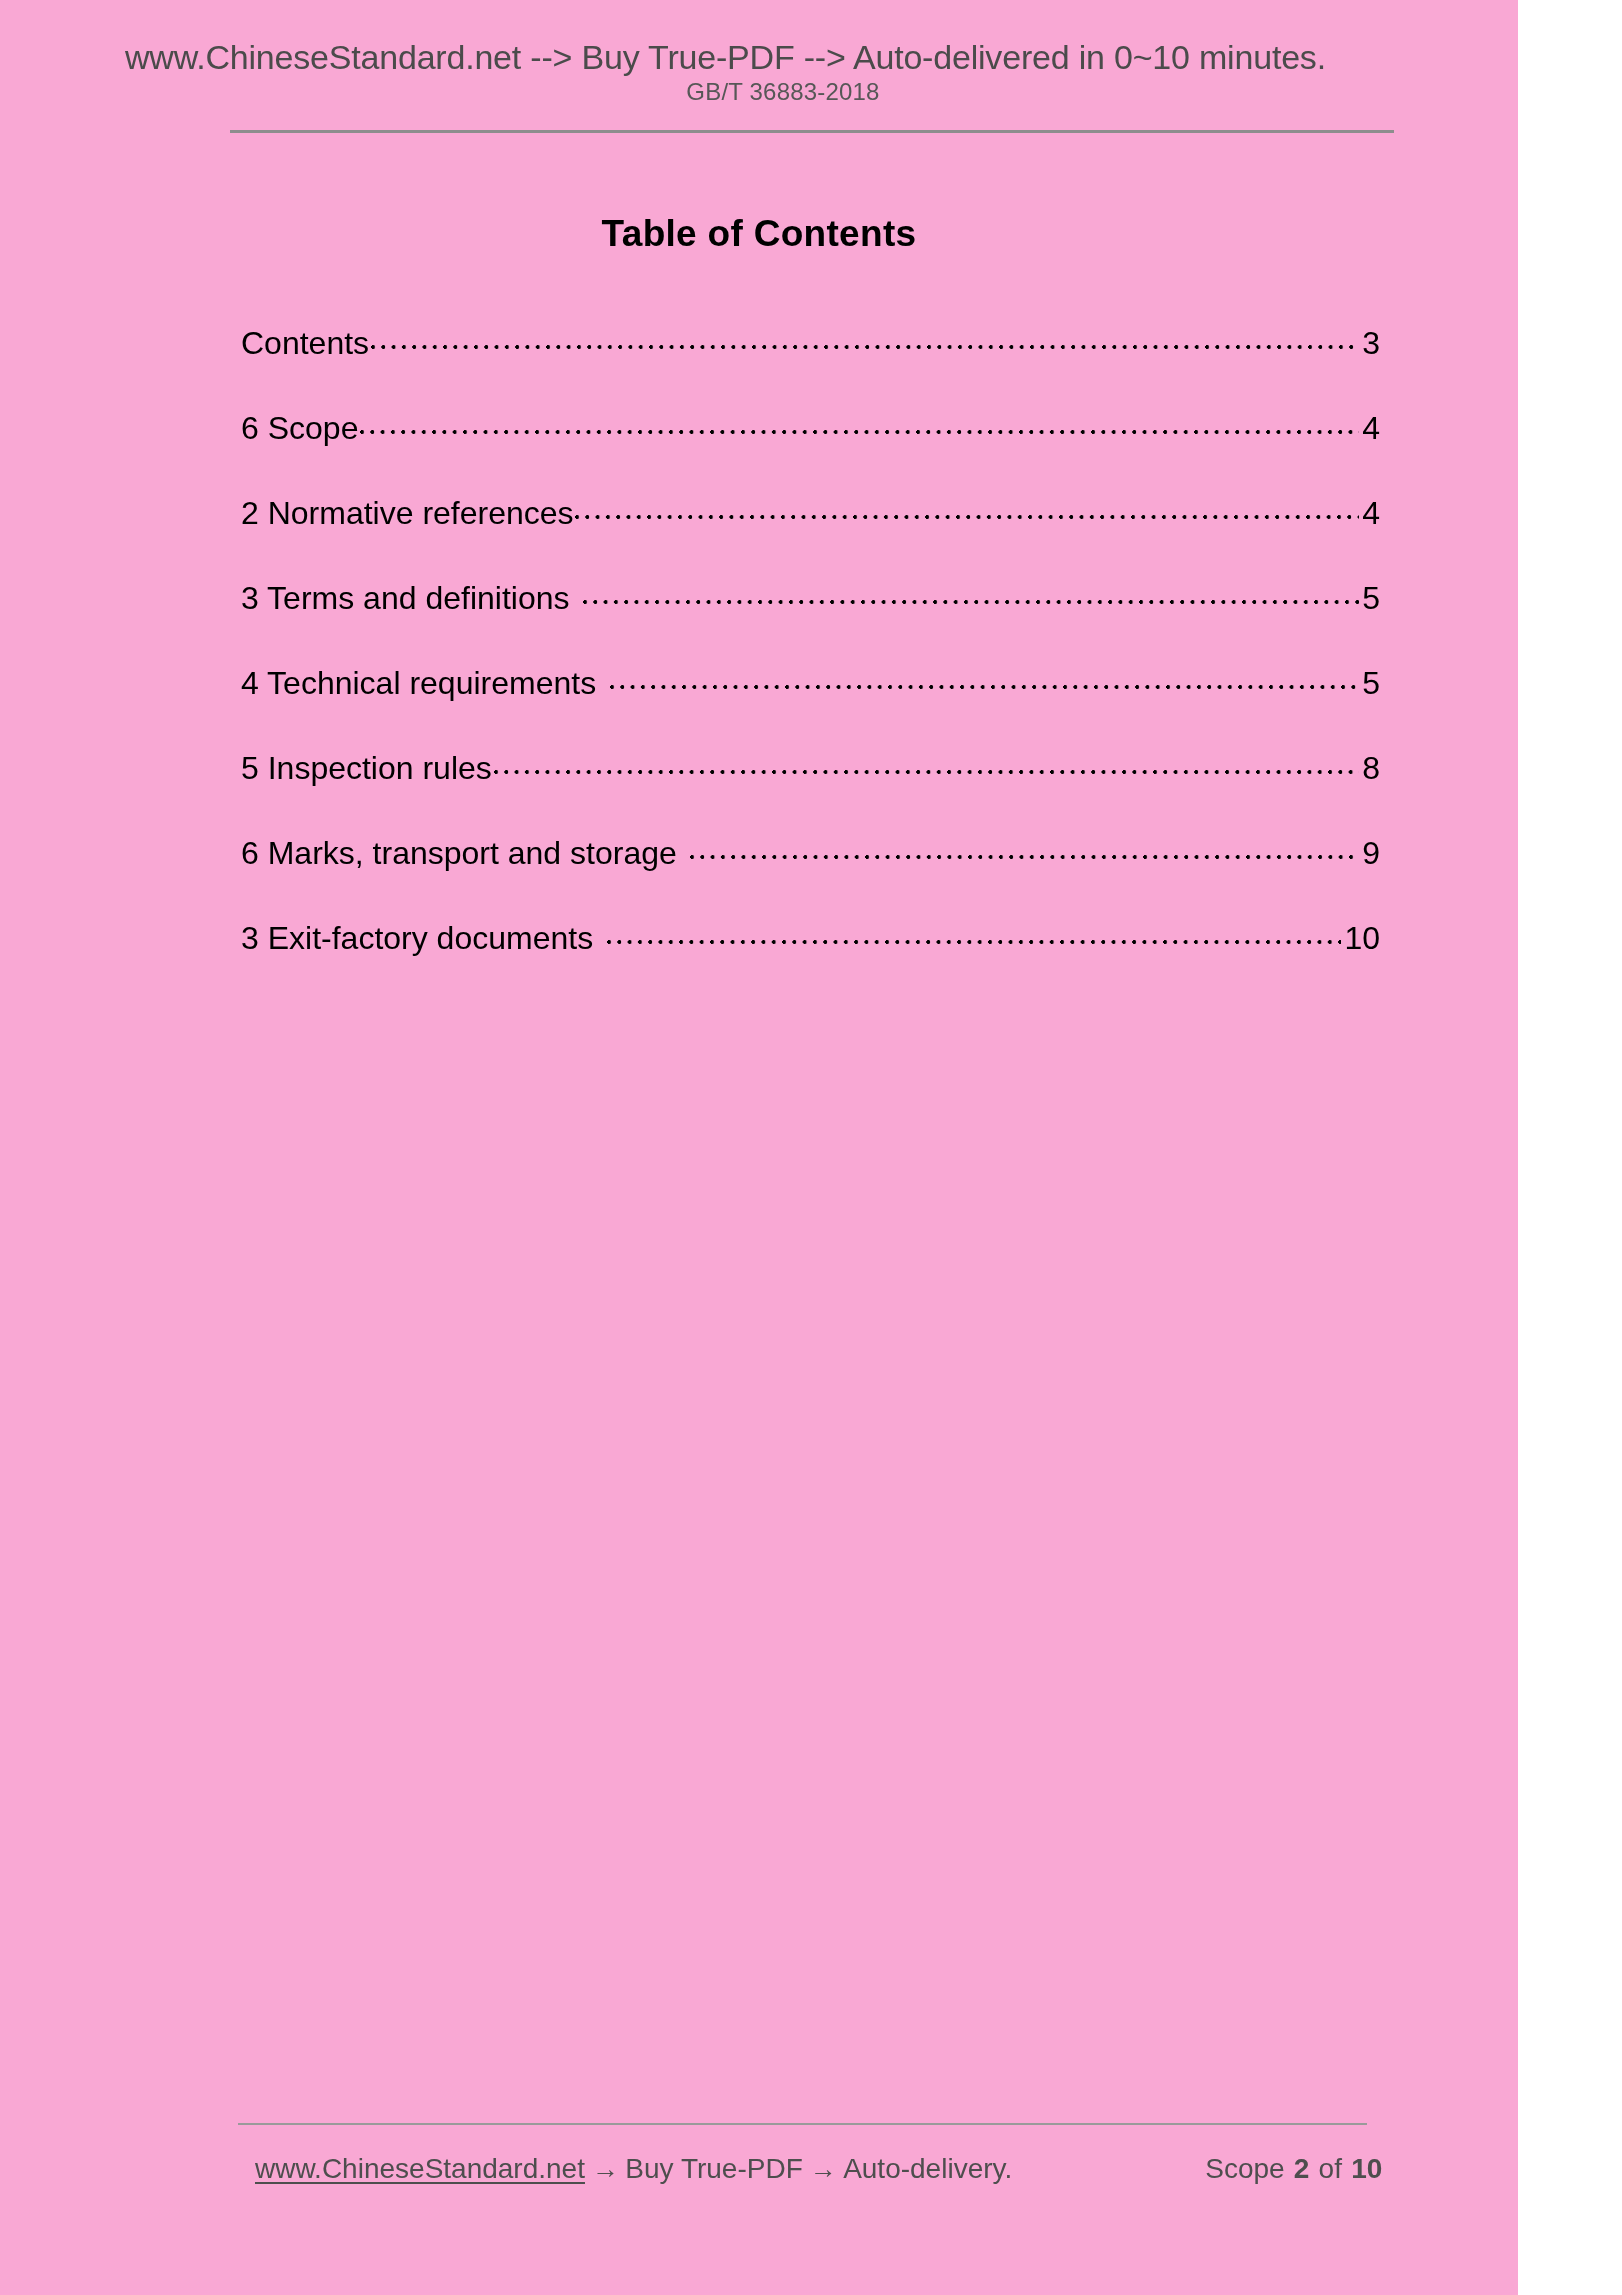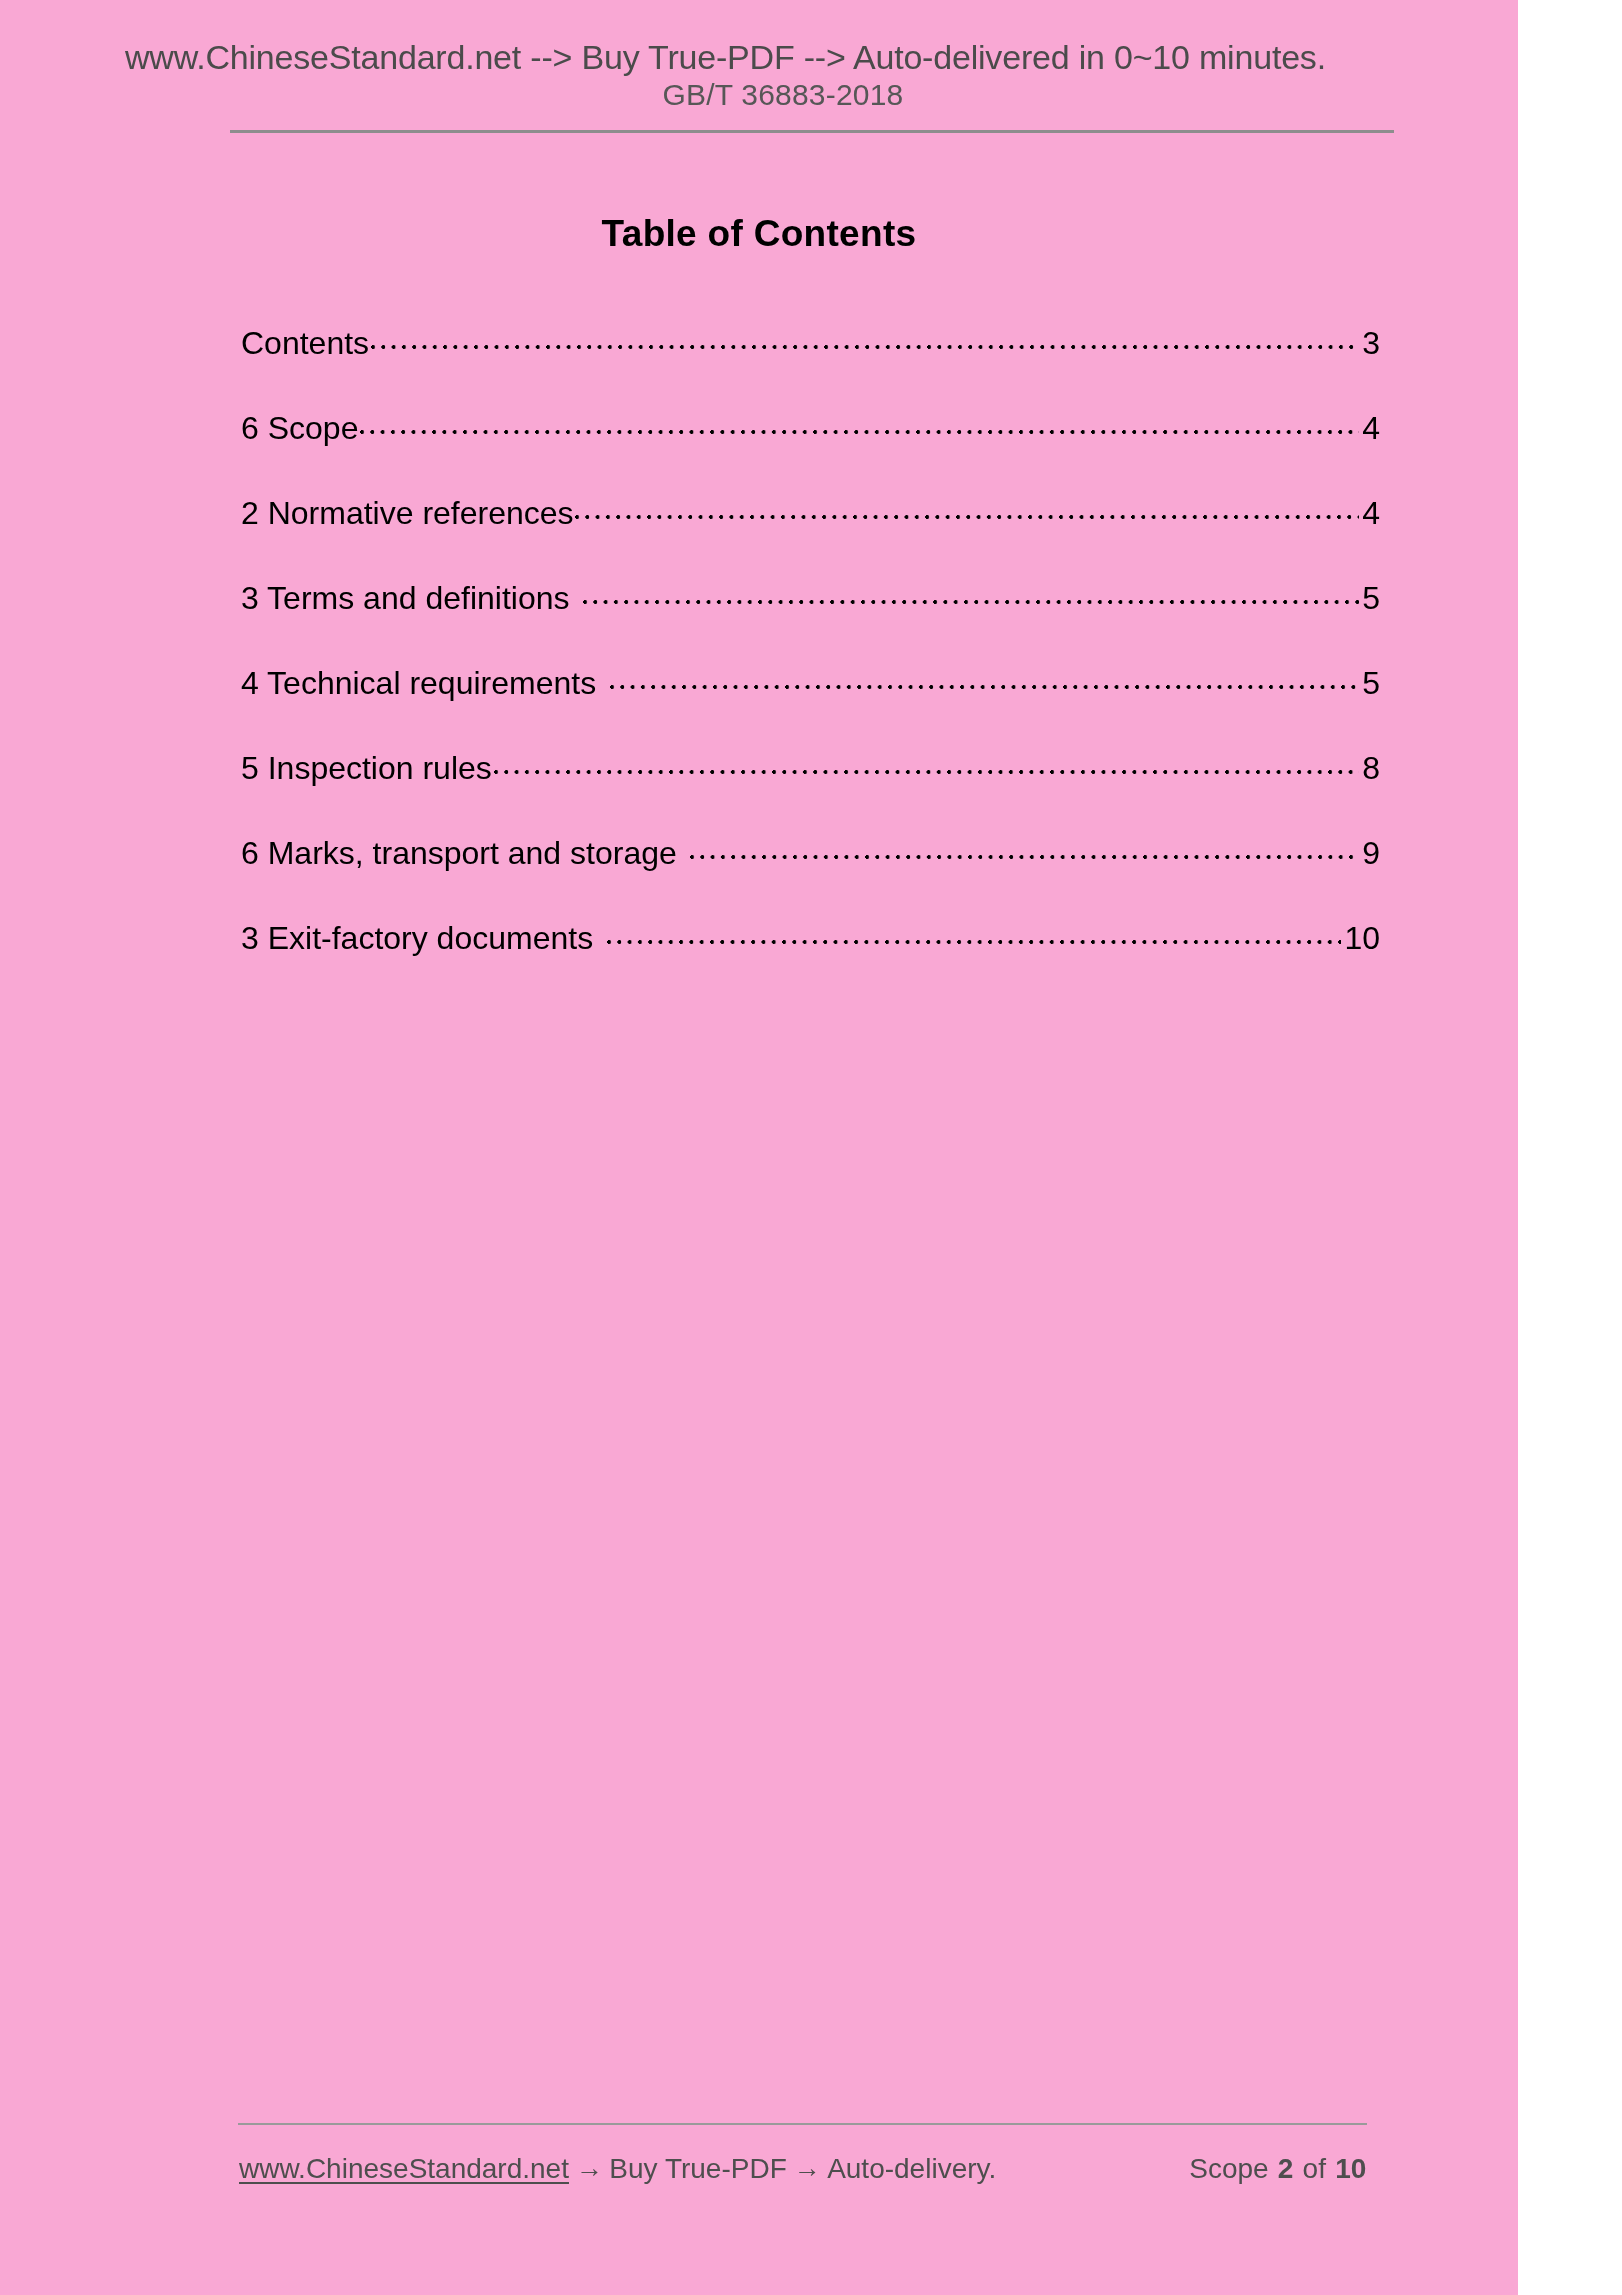--- a/index.html
+++ b/index.html
@@ -33,21 +33,21 @@
     white-space: nowrap;
     letter-spacing: -0.2px;
   }
 
   .std-code {
     position: absolute;
     left: 8px;
     right: 0;
     top: 80px;
     text-align: center;
-    font-size: 30px;
+    font-size: 24px;
     line-height: 1.0;
     color: #575757;
     letter-spacing: 0.2px;
     padding-left: 40px;
   }
 
   .header-rule {
     position: absolute;
     left: 230px;
     top: 130px;
@@ -126,29 +126,29 @@
     position: absolute;
     left: 238px;
     top: 2123px;
     width: 1129px;
     height: 1.7px;
     background: #9a9a9a;
   }
 
   .footer {
     position: absolute;
-    left: 239px;
+    left: 255px;
     top: 2155px;
     width: 1134px;
     font-size: 28px;
     line-height: 1.0;
     color: #4e4e4e;
     white-space: nowrap;
     display: flex;
-    align-items: flex-start;
+    align-items: center;
   }
 
   .footer-url {
     text-decoration: underline;
     text-underline-offset: 4.2px;
   }
 
   .footer-arrow {
     padding: 0 6.7px;
     font-size: 27px;

